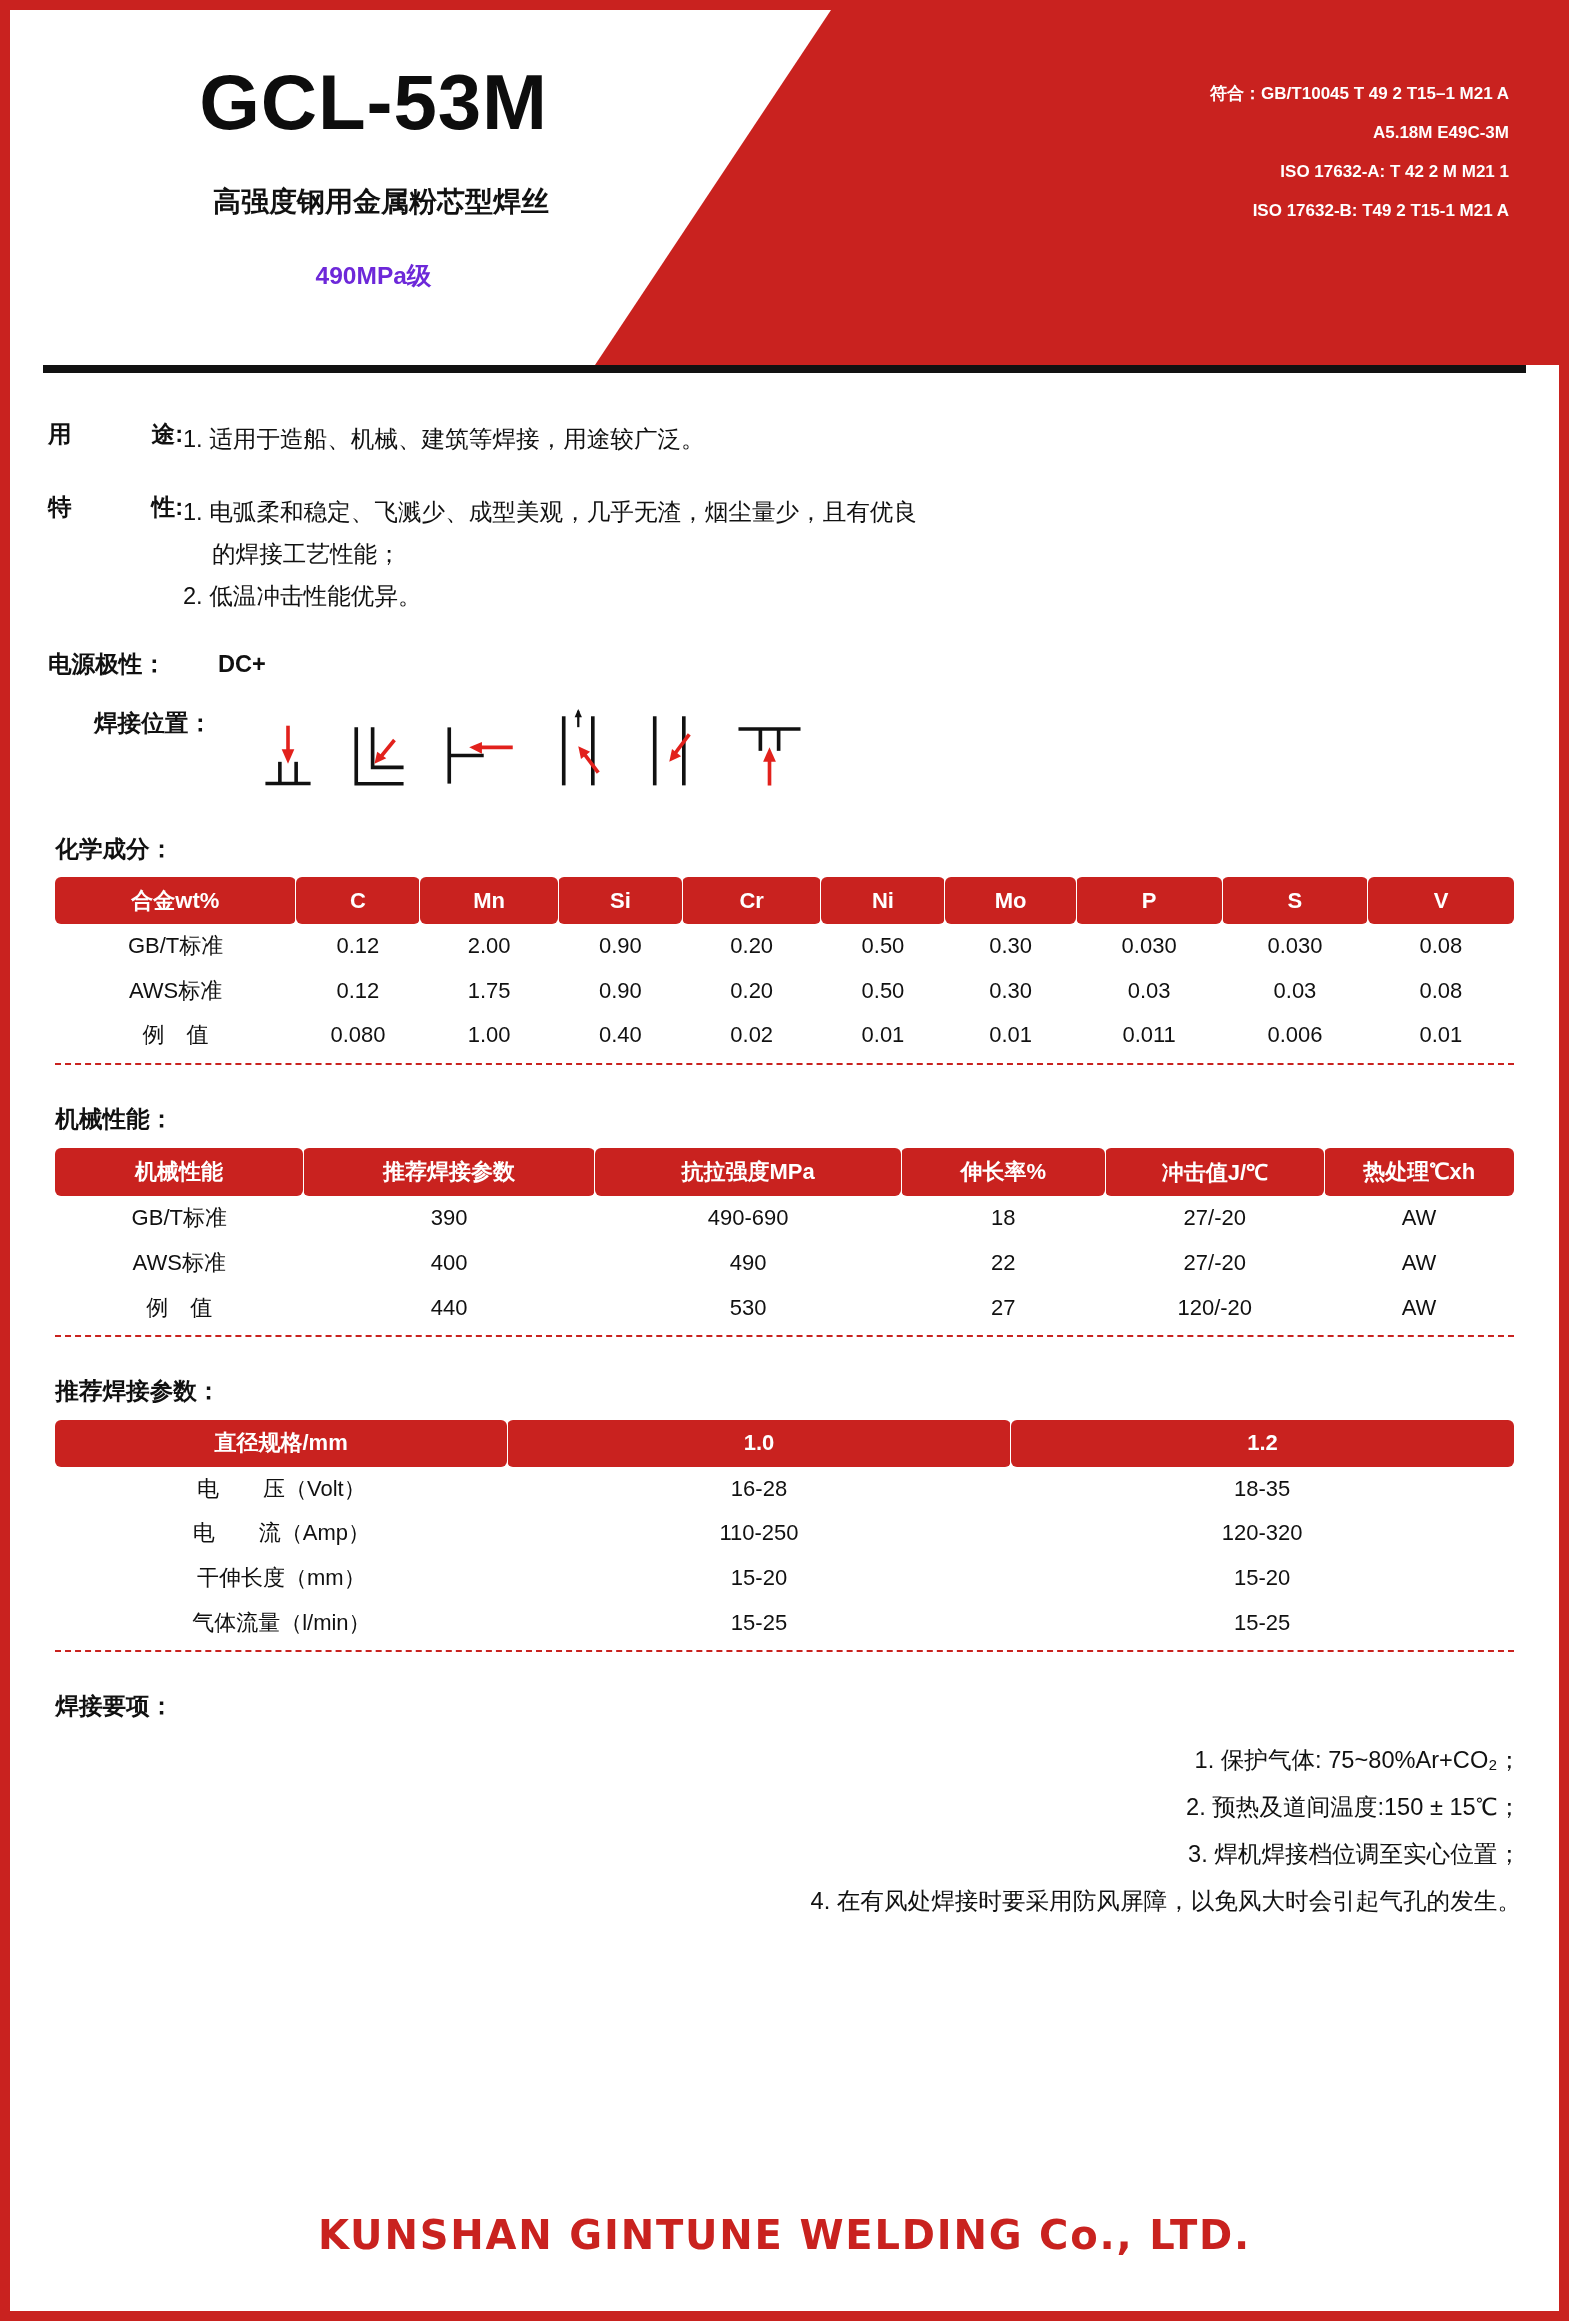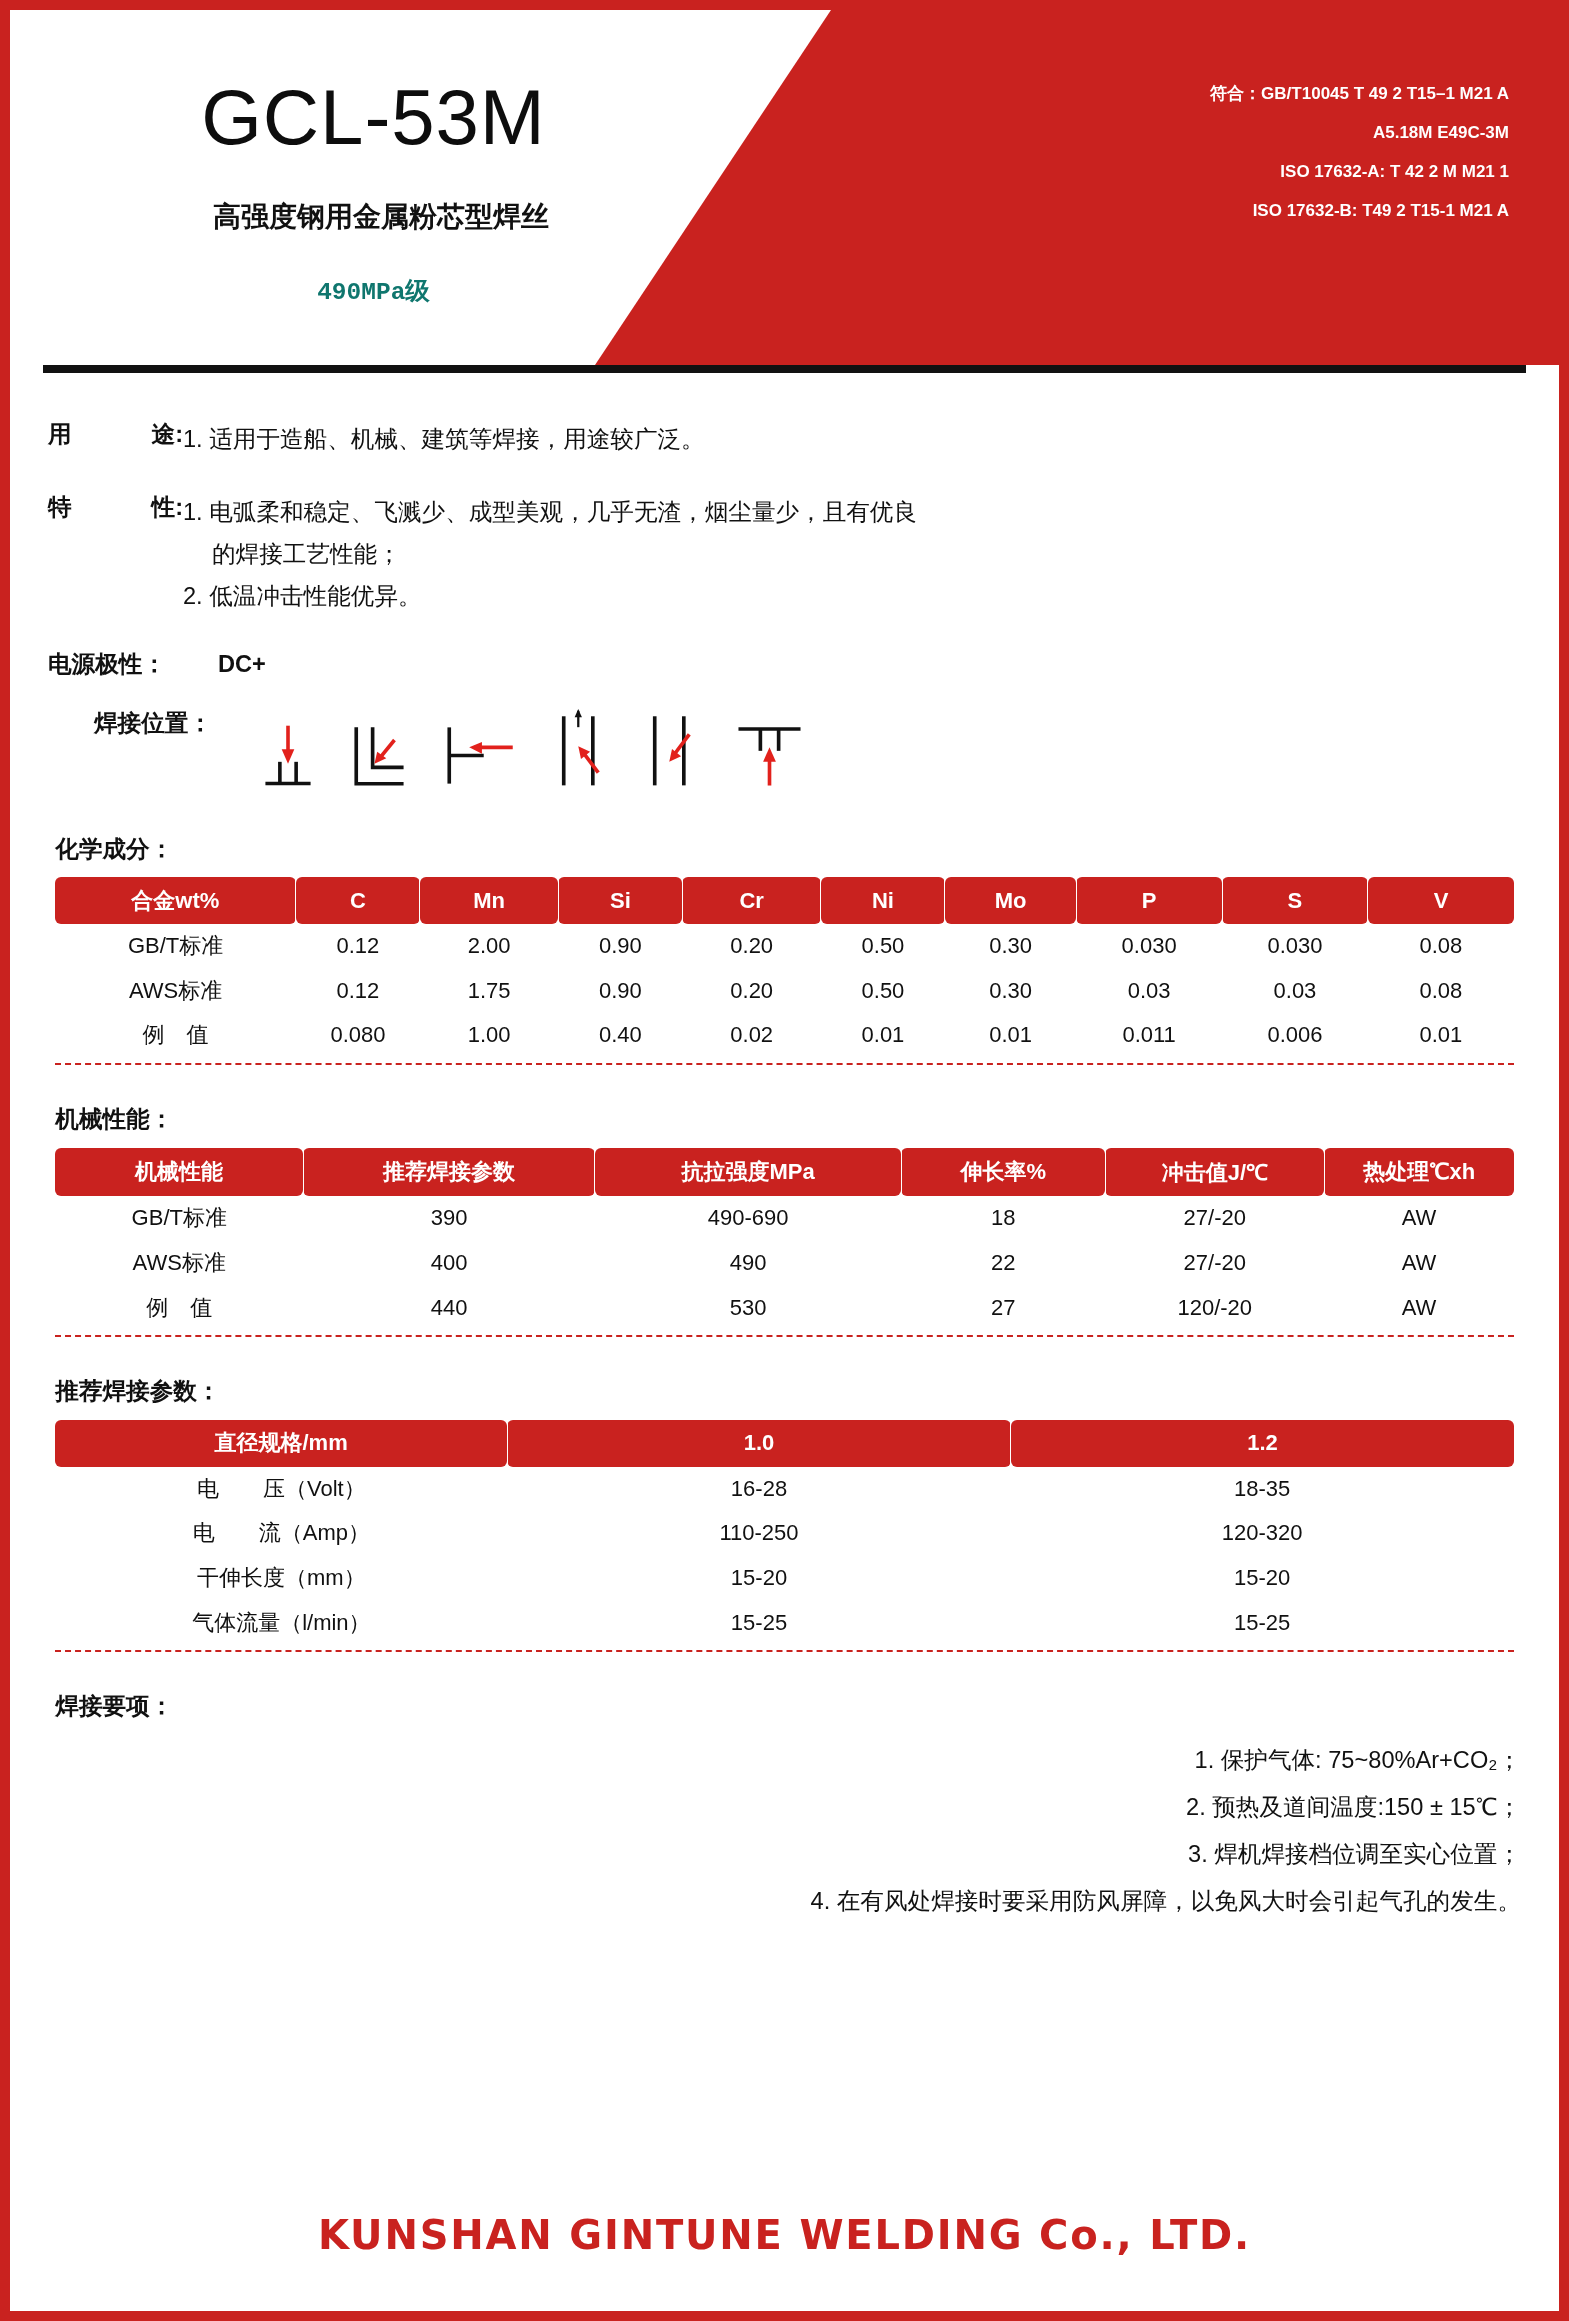--- a/index.html
+++ b/index.html
@@ -35,39 +35,38 @@
     clip-path:polygon(236px 0, 964px 0, 964px 355px, 0px 355px);
   }
   .header-left {
     position:absolute;
     left:0; top:0;
     width:727px; height:355px;
     text-align:center;
   }
   .brand {
     font-size:78px;
-    font-weight:normal;
+    font-weight:bold;
     letter-spacing:0.9px;
-    margin-top:62px;
+    margin-top:47px;
     color:#0d0d0d;
     font-family:"Liberation Sans", sans-serif;
   }
   .brand-sub {
     font-size:28px;
     font-weight:bold;
     margin-top:35px;
     color:#111;
     padding-left:15px;
   }
   .brand-grade {
     font-size:24.5px;
     font-weight:bold;
     margin-top:38px;
-    color:#0f766e;
-    font-family:Liberation Mono, monospace;
+    color:#6d28d9;
   }
   .std-block {
     position:absolute;
     right:50px; top:64px;
     color:#fff;
     text-align:left;
     font-size:17px;
     line-height:39px;
     font-weight:bold;
   }

